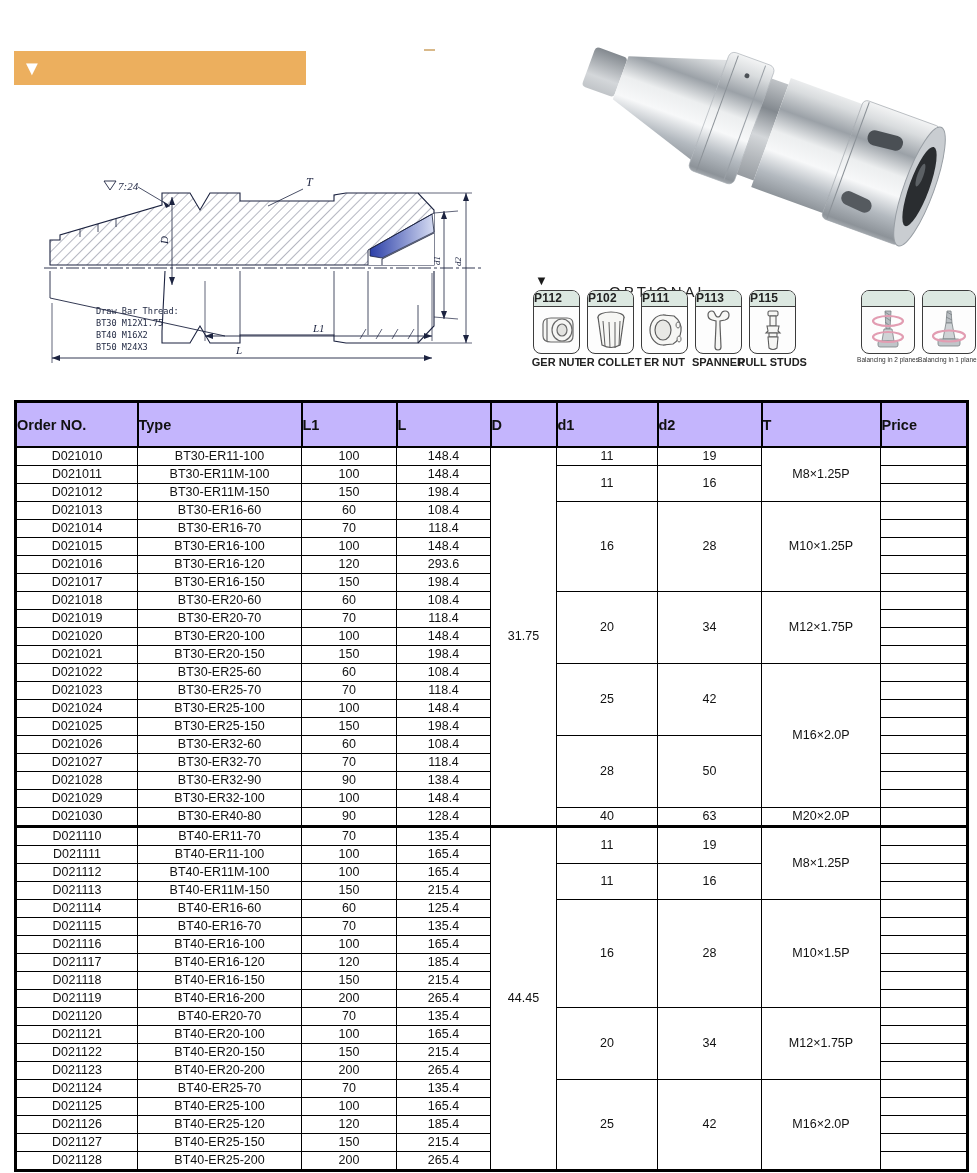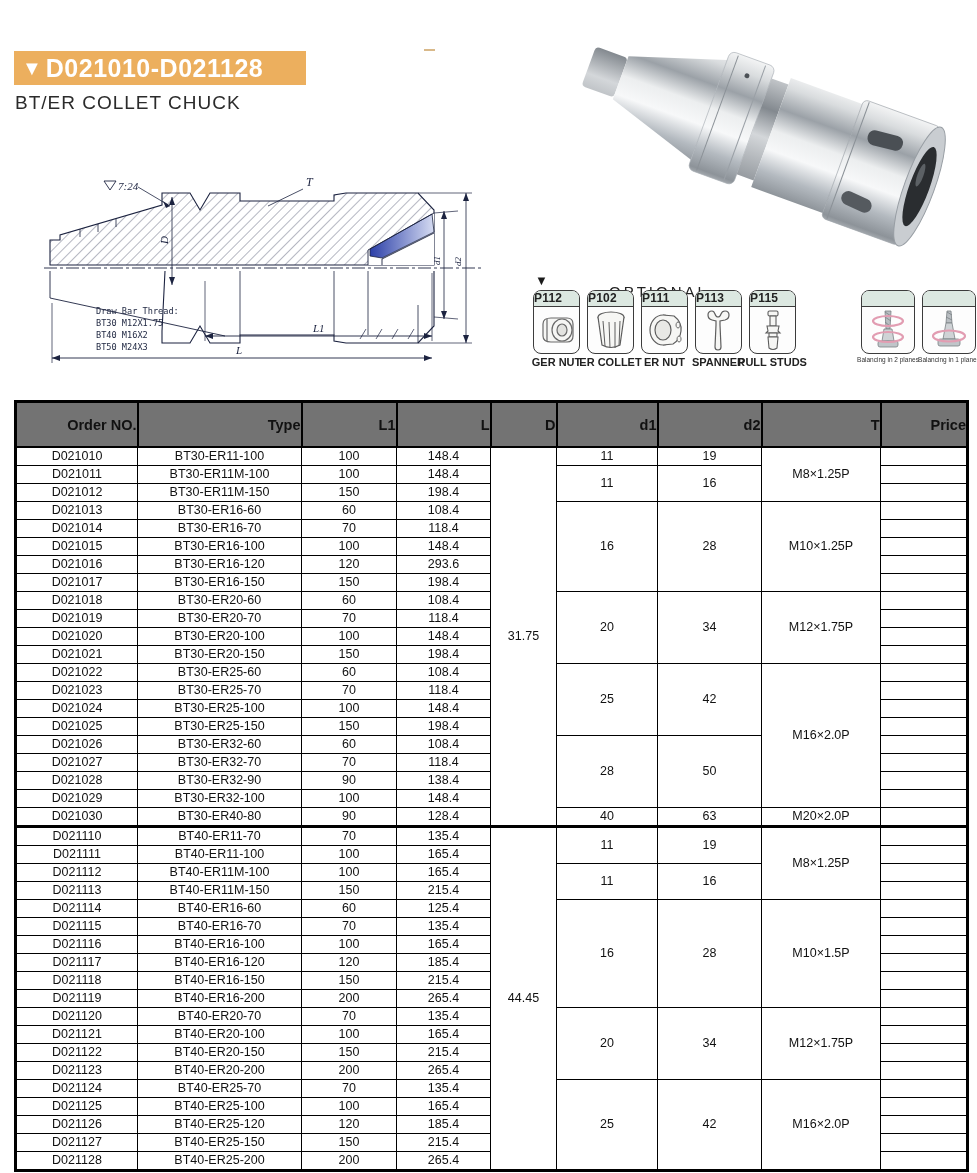--- a/index.html
+++ b/index.html
@@ -51,42 +51,40 @@
   }
   .card-label.tiny { font-size:6.5px; font-weight:normal; color:#333; }
 
   
   table.spec {
     position:absolute; left:14px; top:400px; width:952px;
     border-collapse:collapse; table-layout:fixed;
     border:3px solid #000;
   }
   table.spec th {
-    background:#737373; border:2px solid #000; height:43px;
-    font-size:14.5px; font-weight:bold; color:#111; text-align:right; padding:0;
+    background:#c4b5fd; border:2px solid #000; height:43px;
+    font-size:14.5px; font-weight:bold; color:#111; text-align:left; padding:0;
   }
   table.spec td {
     border:1px solid #000; height:17px; padding:0;
     font-size:12.5px; color:#111; text-align:center; line-height:1.05;
     overflow:hidden; white-space:nowrap;
   }
   table.spec tr.sec td { border-top:3px solid #000; }
 </style>
 </head>
 <body>
 
 <div class="page">
 
   <div class="stray-mark"></div>
 
   <div class="banner">
     <span class="tri">▼</span>
-    <span class="series">D021010-D021128</span>
   </div>
-  <div class="subtitle">BT/ER COLLET CHUCK</div>
 
   <svg class="drawing" width="484" height="240" viewBox="0 0 484 240">
     <defs>
       <pattern id="hatch" width="7" height="7" patternUnits="userSpaceOnUse" patternTransform="rotate(45)">
         <line x1="0" y1="0" x2="0" y2="7" stroke="#2a3050" stroke-width="0.7"></line>
       </pattern>
       <linearGradient id="blueGrad" x1="0" y1="0" x2="1" y2="0">
         <stop offset="0" stop-color="#2B3FA8"></stop>
           <stop offset="1" stop-color="#d6dcf2"></stop>
       </linearGradient>

